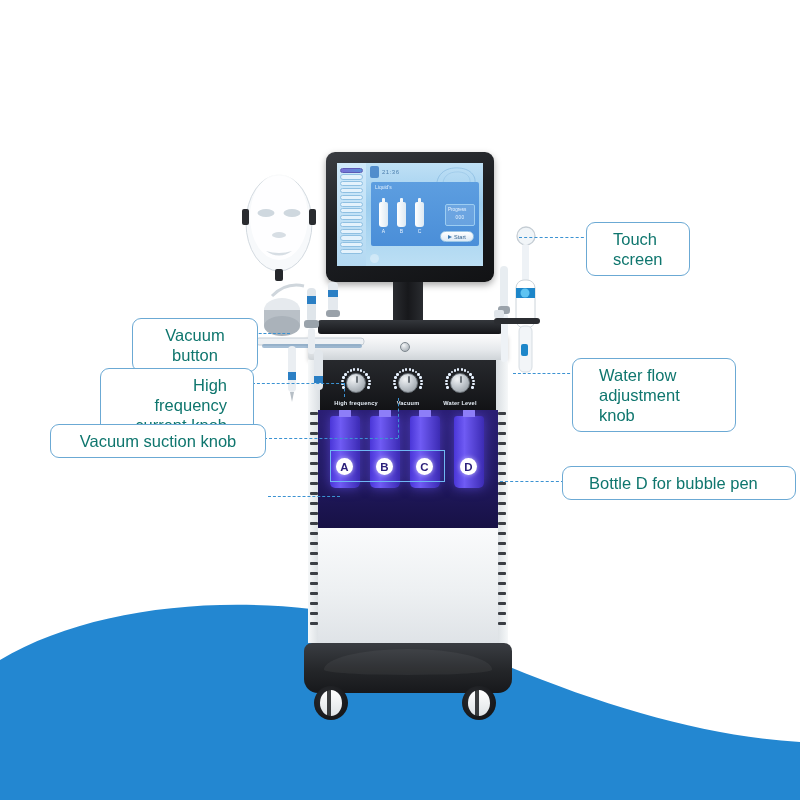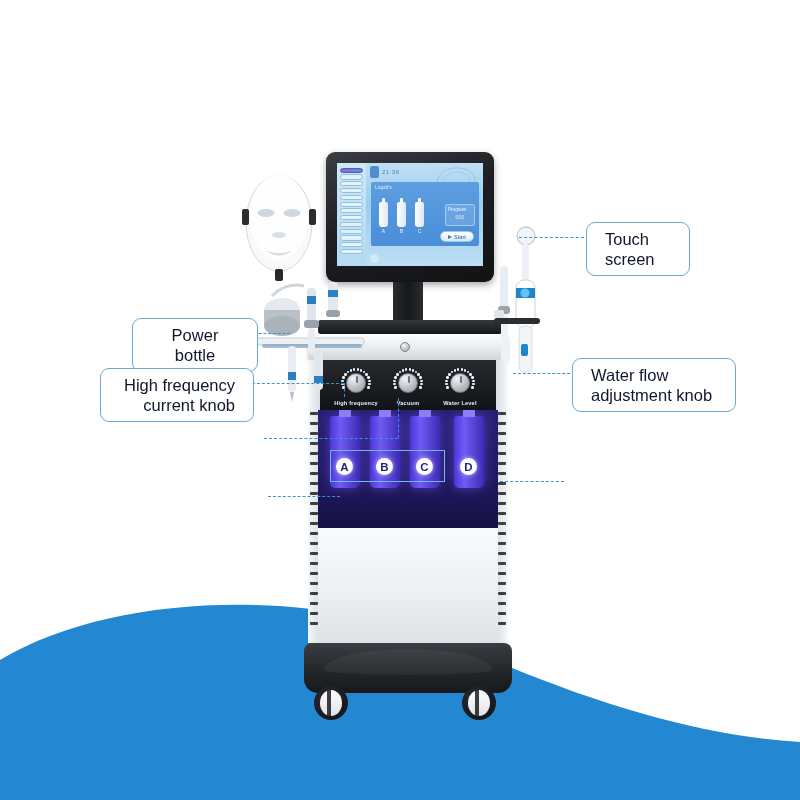--- a/index.html
+++ b/index.html
@@ -25,24 +25,24 @@
     letter-spacing: .3px; text-shadow: 0 1px 2px rgba(0,0,0,.25);
     padding-left: 4px;
   }
 
   
   .callout {
     position: absolute; z-index: 8;
     background: #ffffff;
     border: 1.3px solid #6ba9d4;
     border-radius: 9px;
-    color: #0f172a;
+    color: #0f766e;
     font-size: 16.5px;
     line-height: 20px;
-    padding: 6px 18px;
+    padding: 6px 26px;
     white-space: pre-line;
   }
   .callout.r { text-align: right; }
   .callout.l { text-align: left; }
   .callout.c { text-align: center; }
 
   .dash { position: absolute; z-index: 7; border-top: 1.4px dashed #3b92d2; height: 0; }
   .dash-v { position: absolute; z-index: 7; border-left: 1.4px dashed #3b92d2; width: 0; }
 
   
@@ -504,18 +504,20 @@
   <div class="dash" style="left:254px; top:333px; width:36px;"></div>
   <div class="dash" style="left:252px; top:383px; width:92px;"></div>
   <div class="dash-v" style="left:344px; top:383px; height:14px;"></div>
   <div class="dash" style="left:264px; top:438px; width:134px;"></div>
   <div class="dash-v" style="left:398px; top:398px; height:40px;"></div>
   <div class="dash" style="left:268px; top:496px; width:72px;"></div>
 
   <div class="callout l" style="left:586px; top:222px; width:104px;">Touch screen</div>
   <div class="callout l" style="left:572px; top:358px; width:164px;">Water flow
 adjustment knob</div>
-
-  <div class="callout c" style="left:132px; top:318px; width:126px;">Power bottle</div>
+  <div class="callout l" style="left:562px; top:466px; width:234px;">Bottle D for bubble pen</div>
+
+  <div class="callout c" style="left:132px; top:318px; width:126px;">Vacuum button</div>
   <div class="callout r" style="left:100px; top:368px; width:154px;">High frequency
 current knob</div>
+  <div class="callout c" style="left:50px; top:424px; width:216px;">Vacuum suction knob</div>
 
 </div>
 
 </body></html>

